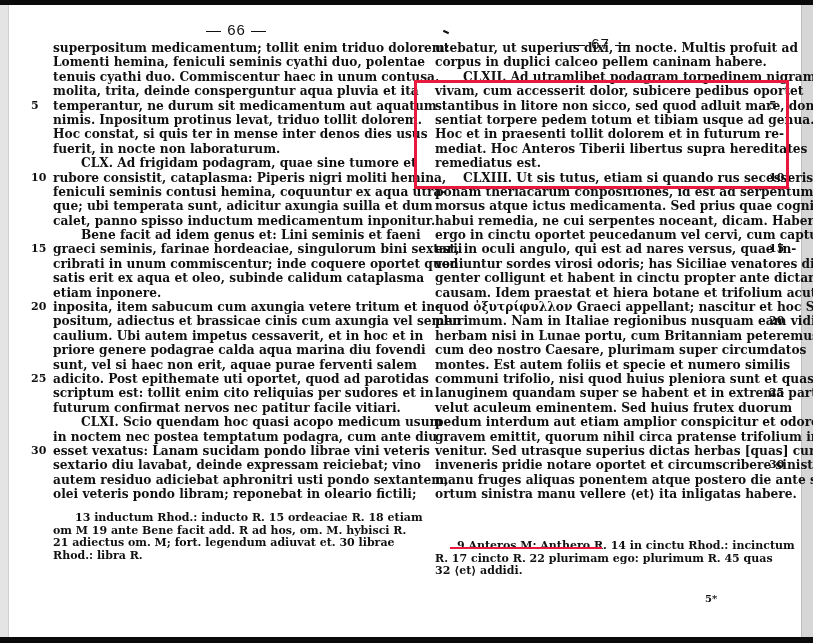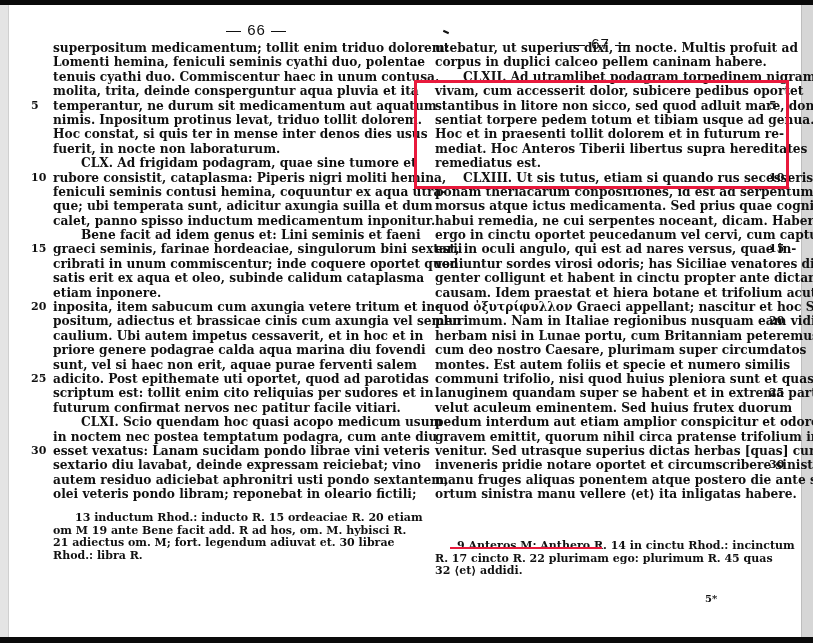--- a/index.html
+++ b/index.html
@@ -6,21 +6,21 @@
   body { width:813px; height:643px; background:#ffffff; position:relative; overflow:hidden;
          font-family:"DejaVu Serif", "Liberation Serif", serif; color:#111; }
   .topbar { position:absolute; left:0; top:0; width:813px; height:5px; background:#0a0a0a; }
   .bottombar { position:absolute; left:0; top:637px; width:813px; height:6px; background:#0a0a0a; }
   .left-gutter { position:absolute; left:0; top:5px; width:8px; height:632px; background:#e4e4e4; border-right:1px solid #cfcfcf; }
   .right-strip { position:absolute; left:801px; top:5px; width:12px; height:632px; background:#d6d6d6; border-left:1px solid #bdbdbd; }
   .page { position:absolute; top:0; }
   .page-left { left:8px; width:400px; }
   .page-right { left:410px; width:390px; }
   .page-num { position:absolute; top:21px; font-family:"Liberation Sans", sans-serif; font-size:15px; letter-spacing:1px; }
-  .page-left .page-num { left:218px; }
+  .page-left .page-num { left:198px; }
   .page-right .page-num { left:160px;margin-top:14px; }
   .tick-mark { position:absolute; left:33px; top:31px; width:6px; height:2px; background:#111; transform:rotate(25deg); }
   .text { position:absolute; font-size:12.2px; line-height:14.4px; font-weight:bold; }
   .page-left .text { left:45px; width:340px; top:41px; }
   .page-right .text { left:25px; width:330px; top:41px; }
   .line { display:block; white-space:nowrap; text-align:justify; text-align-last:justify; position:relative; height:14.4px; }
   .line.last { text-align-last:left; }
   .line.indent { padding-left:28px; }
   .lnum-l { position:absolute; left:-22px; top:0; font-size:11px; font-weight:bold; width:18px; text-align:right; }
   .lnum-r { position:absolute; right:-22px; top:0; font-size:11px; font-weight:bold; width:18px; text-align:left; }
@@ -70,21 +70,21 @@
       <span class="line">scriptum est: tollit enim cito reliquias per sudores et in</span>
       <span class="line last">futurum confirmat nervos nec patitur facile vitiari.</span>
       <span class="line indent">CLXI. Scio quendam hoc quasi acopo medicum usum</span>
       <span class="line">in noctem nec postea temptatum podagra, cum ante diu</span>
       <span class="line">esset vexatus: Lanam sucidam pondo librae vini veteris<span class="lnum-l">30</span></span>
       <span class="line">sextario diu lavabat, deinde expressam reiciebat; vino</span>
       <span class="line">autem residuo adiciebat aphronitri usti pondo sextantem,</span>
       <span class="line">olei veteris pondo libram; reponebat in oleario fictili;</span>
     </div>
   <div class="notes" id="left-notes">
-      <span class="line first">13 inductum Rhod.: inducto R.   15 ordeaciae R.   20 etiam</span>
+      <span class="line first">13 inductum Rhod.: inducto R.   15 ordeaciae R.   18 etiam</span>
       <span class="line">om M    19 ante Bene facit add. R ad hos, om. M.   hybisci R.</span>
       <span class="line">21 adiectus om. M; fort. legendum adiuvat et.    30 librae</span>
       <span class="line last">Rhod.: libra R.</span>
     </div>
 </div>
 
 <div class="page page-right">
   <div class="tick-mark"></div>
   <div class="page-num">— 67 —</div>
   <div class="text" id="right-text">

